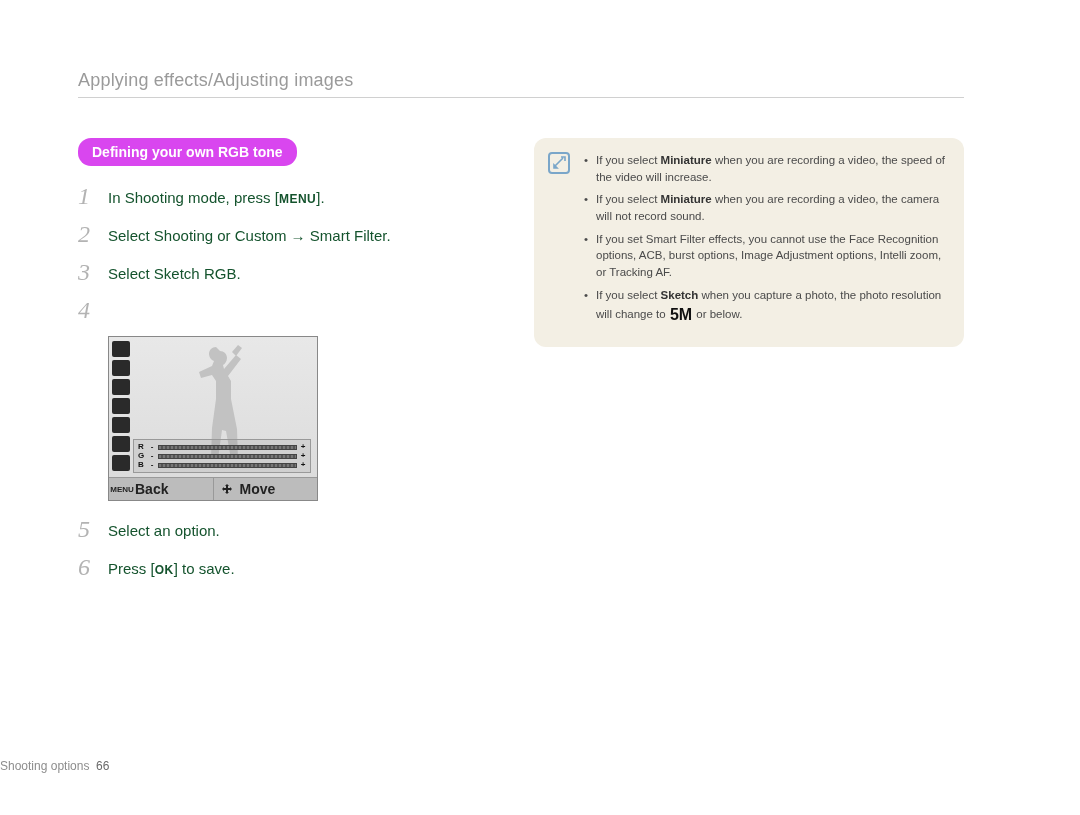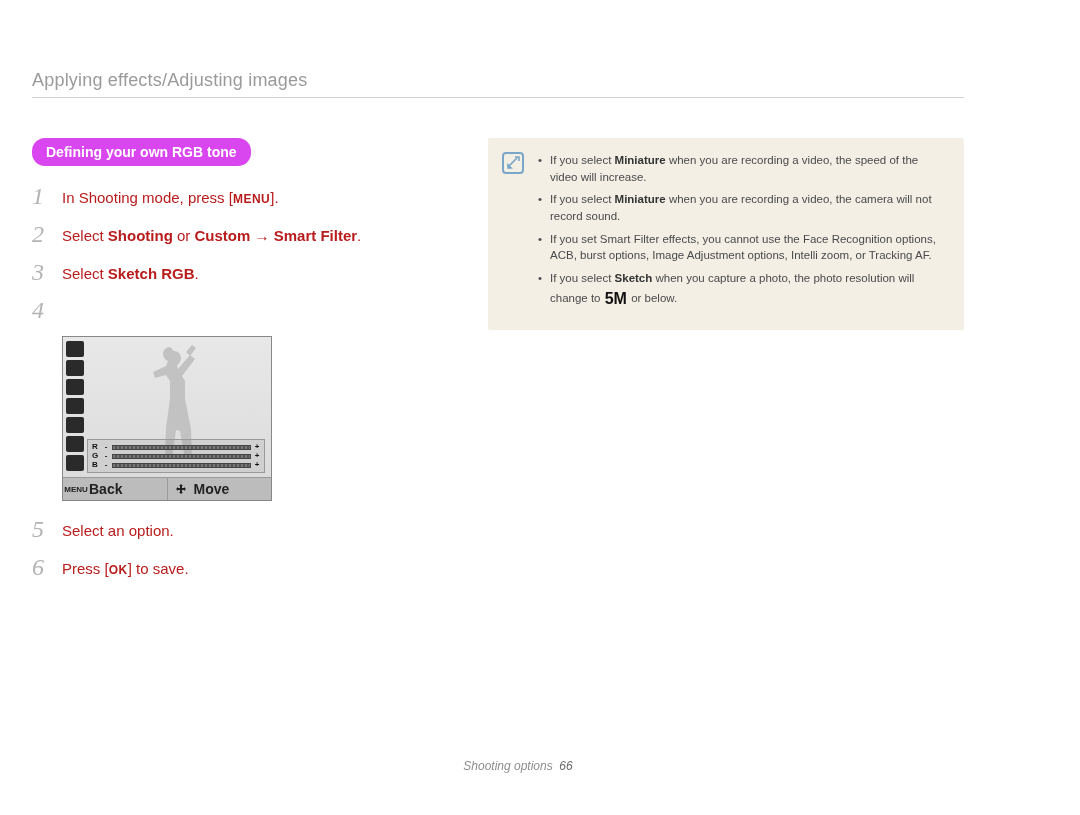--- a/index.html
+++ b/index.html
@@ -8,21 +8,21 @@
     height: 815px;
     background: #fff;
     font-family: Arial, Helvetica, sans-serif;
     color: #333;
     position: relative;
   }
   .page {
     position: relative;
     width: 1036px;
     height: 815px;
-    padding: 70px 72px 0 32px;
+    padding: 70px 72px 0 78px;
   }
   .section-title {
     font-size: 18px;
     font-weight: 300;
     color: #9a9a9a;
     letter-spacing: 0.2px;
     border-bottom: 1px solid #d0d0d0;
     padding-bottom: 6px;
     margin-bottom: 40px;
   }
@@ -56,25 +56,25 @@
     font-family: Georgia, 'Times New Roman', serif;
     font-style: italic;
     font-size: 24px;
     color: #b3b3b3;
     line-height: 1;
     width: 20px;
     flex-shrink: 0;
   }
   .step-text {
     font-size: 15px;
-    color: #b91c1c;
+    color: #14532d;
     line-height: 1.4;
     padding-top: 3px;
   }
-  .step-text b { font-weight: 700; }
+  .step-text b { font-weight: 400; }
   .kbd {
     display: inline-block;
     font-family: Arial, sans-serif;
     font-weight: 700;
     font-size: 12px;
     letter-spacing: 0.5px;
   }
 
   
   .shot-wrap { margin: 6px 0 16px 30px; }
@@ -147,21 +147,21 @@
   .sf-icon {
     width: 18px; height: 10px;
     display: inline-flex; align-items: center; justify-content: center;
     font-size: 8px; font-weight: 700;
   }
   .navicon svg { width: 10px; height: 10px; }
 
   
   .note {
     background: #f3efe4;
-    border-radius: 2px;
+    border-radius: 12px;
     padding: 14px 16px 14px 50px;
     position: relative;
     font-size: 11.5px;
     color: #4a4a4a;
     line-height: 1.45;
   }
   .note-icon {
     position: absolute;
     left: 14px; top: 14px;
     width: 22px; height: 22px;
@@ -197,24 +197,22 @@
   .glyph-5m {
     font-family: Liberation Sans, sans-serif;
     font-size: 16px;
   }
 
   
   .footer {
     position: absolute;
     bottom: 42px;
     left: 0; right: 0;
-    text-align: center;
     font-size: 12px;
     color: #8d8d8d;
-    font-style: italic;
   }
   .footer .num { color: #6a6a6a; }
 </style>
 </head>
 <body>
 
 <div class="page">
 
   <div class="section-title">Applying effects/Adjusting images</div>
 

